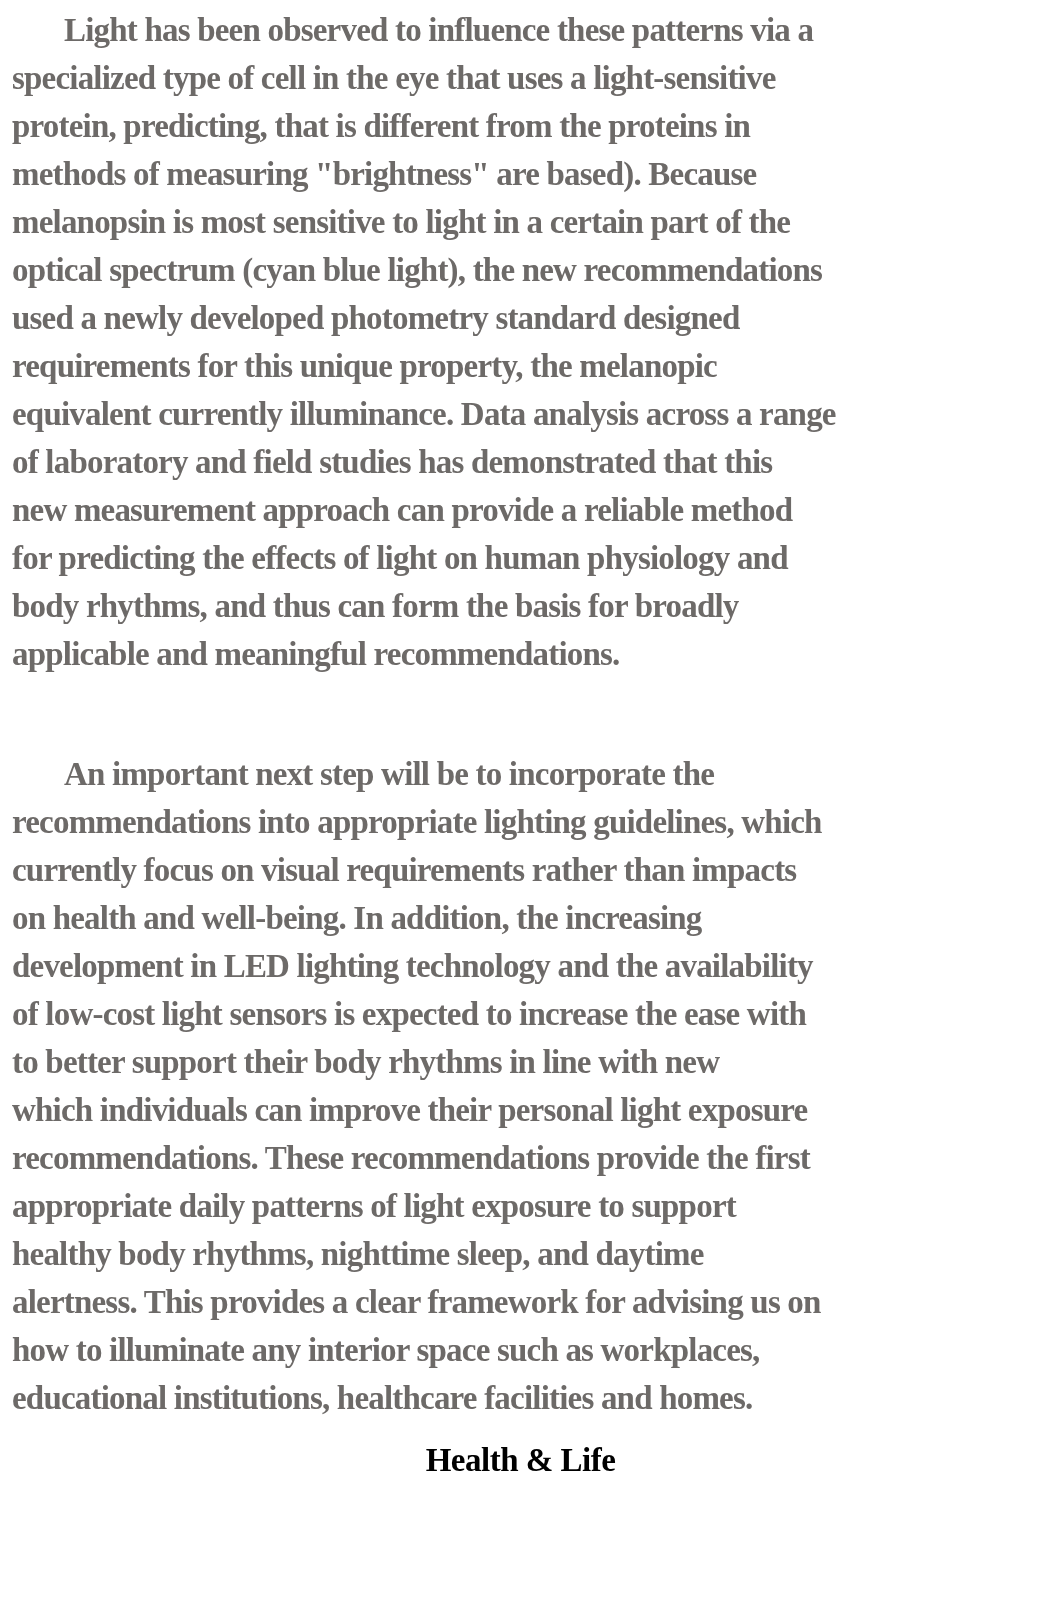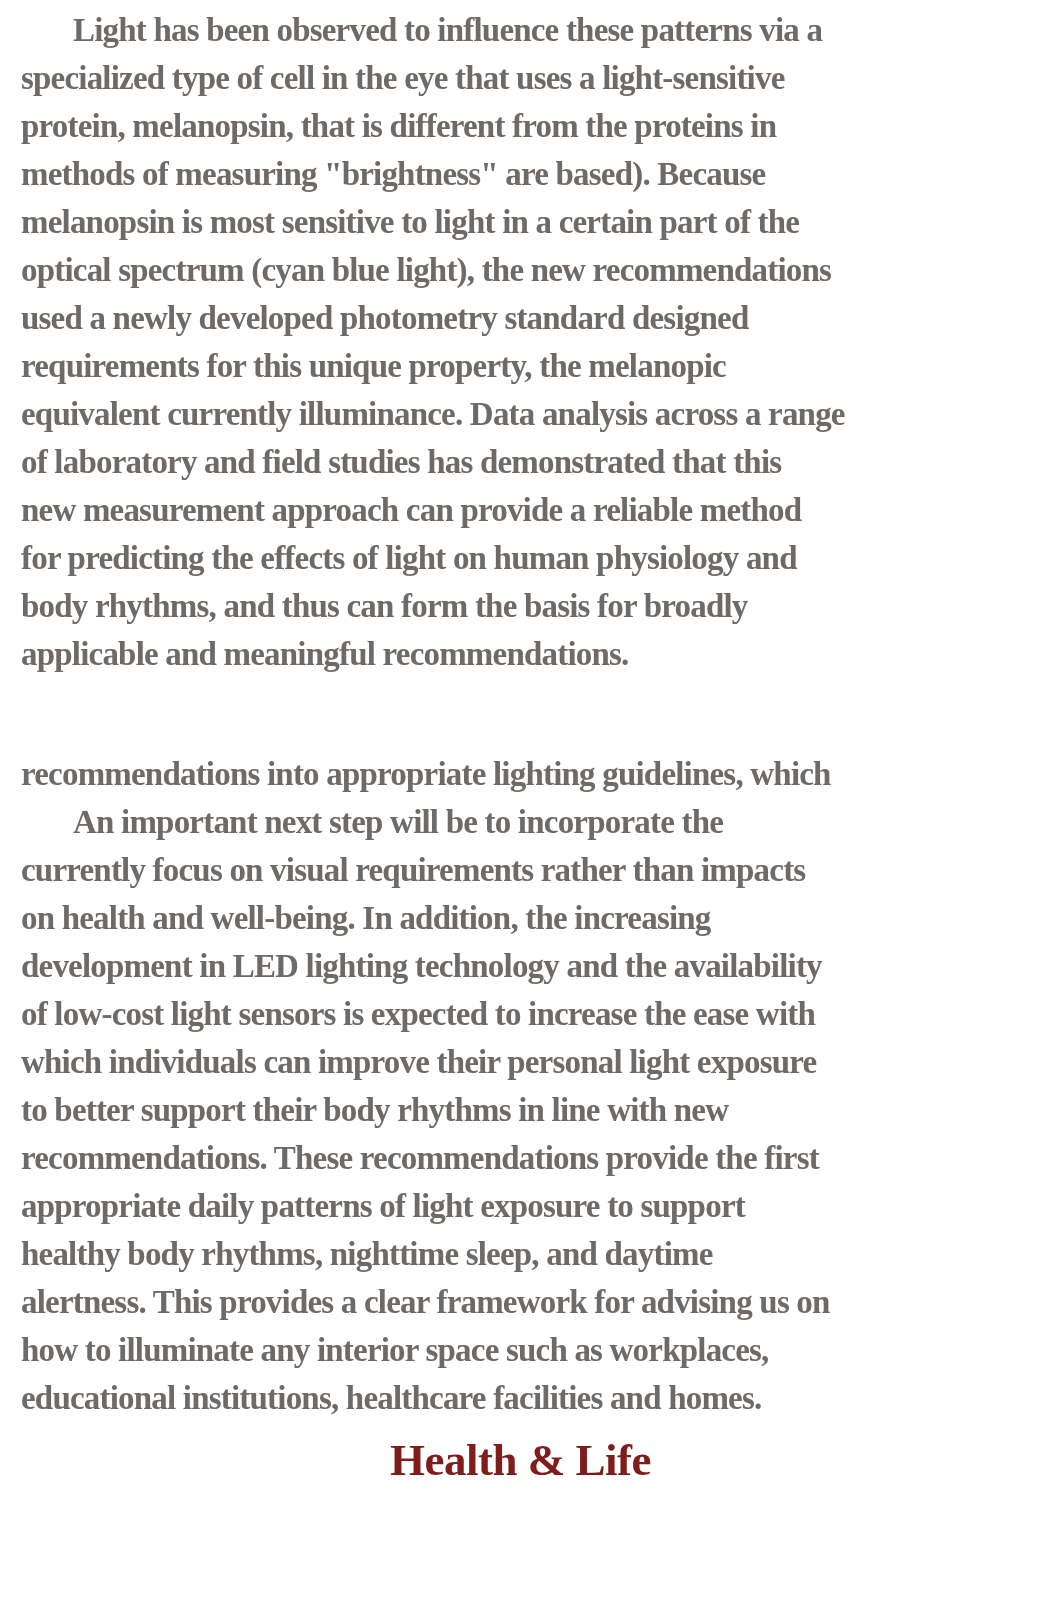--- a/index.html
+++ b/index.html
@@ -20,65 +20,64 @@
     color: #6d6a68;
     font-size: 33px;
     line-height: 48px;
     letter-spacing: -0.8px;
   }
   .paragraph { margin: 0; }
   .paragraph + .paragraph { margin-top: 72px; }
   .text-line {
     white-space: nowrap;
     height: 48px;
-    margin-left: 9px;
   }
   .text-line.first {
     padding-left: 52px;
   }
   .footer-brand {
     margin-top: 16px;
     text-align: center;
-    color: #7f1d1d;
-    font-size: 45px;
+    color: #000000;
+    font-size: 33px;
     line-height: 44px;
     letter-spacing: -0.5px;
   }
 </style>
 </head>
 <body>
 
 <div class="page">
 
   <div class="paragraph">
     <div class="text-line first">Light has been observed to influence these patterns via a</div>
     <div class="text-line">specialized type of cell in the eye that uses a light-sensitive</div>
-    <div class="text-line">protein, melanopsin, that is different from the proteins in</div>
+    <div class="text-line">protein, predicting, that is different from the proteins in</div>
     <div class="text-line">methods of measuring "brightness" are based). Because</div>
     <div class="text-line">melanopsin is most sensitive to light in a certain part of the</div>
     <div class="text-line">optical spectrum (cyan blue light), the new recommendations</div>
     <div class="text-line">used a newly developed photometry standard designed</div>
     <div class="text-line">requirements for this unique property, the melanopic</div>
     <div class="text-line">equivalent currently illuminance. Data analysis across a range</div>
     <div class="text-line">of laboratory and field studies has demonstrated that this</div>
     <div class="text-line">new measurement approach can provide a reliable method</div>
     <div class="text-line">for predicting the effects of light on human physiology and</div>
     <div class="text-line">body rhythms, and thus can form the basis for broadly</div>
     <div class="text-line">applicable and meaningful recommendations.</div>
   </div>
 
   <div class="paragraph">
+    <div class="text-line first">An important next step will be to incorporate the</div>
     <div class="text-line">recommendations into appropriate lighting guidelines, which</div>
-    <div class="text-line first">An important next step will be to incorporate the</div>
     <div class="text-line">currently focus on visual requirements rather than impacts</div>
     <div class="text-line">on health and well-being. In addition, the increasing</div>
     <div class="text-line">development in LED lighting technology and the availability</div>
     <div class="text-line">of low-cost light sensors is expected to increase the ease with</div>
+    <div class="text-line">to better support their body rhythms in line with new</div>
     <div class="text-line">which individuals can improve their personal light exposure</div>
-    <div class="text-line">to better support their body rhythms in line with new</div>
     <div class="text-line">recommendations. These recommendations provide the first</div>
     <div class="text-line">appropriate daily patterns of light exposure to support</div>
     <div class="text-line">healthy body rhythms, nighttime sleep, and daytime</div>
     <div class="text-line">alertness. This provides a clear framework for advising us on</div>
     <div class="text-line">how to illuminate any interior space such as workplaces,</div>
     <div class="text-line">educational institutions, healthcare facilities and homes.</div>
   </div>
 
   <div class="footer-brand">Health &amp; Life</div>
 

